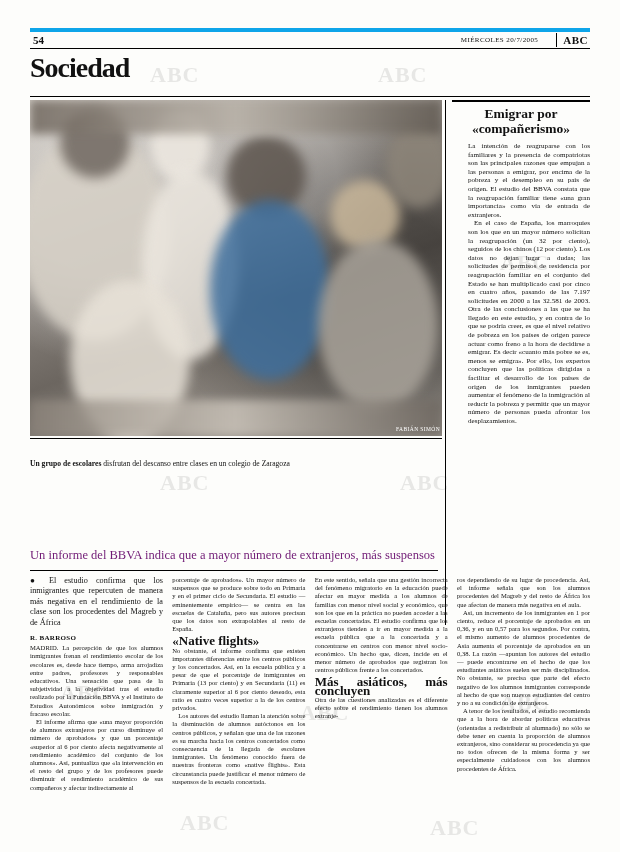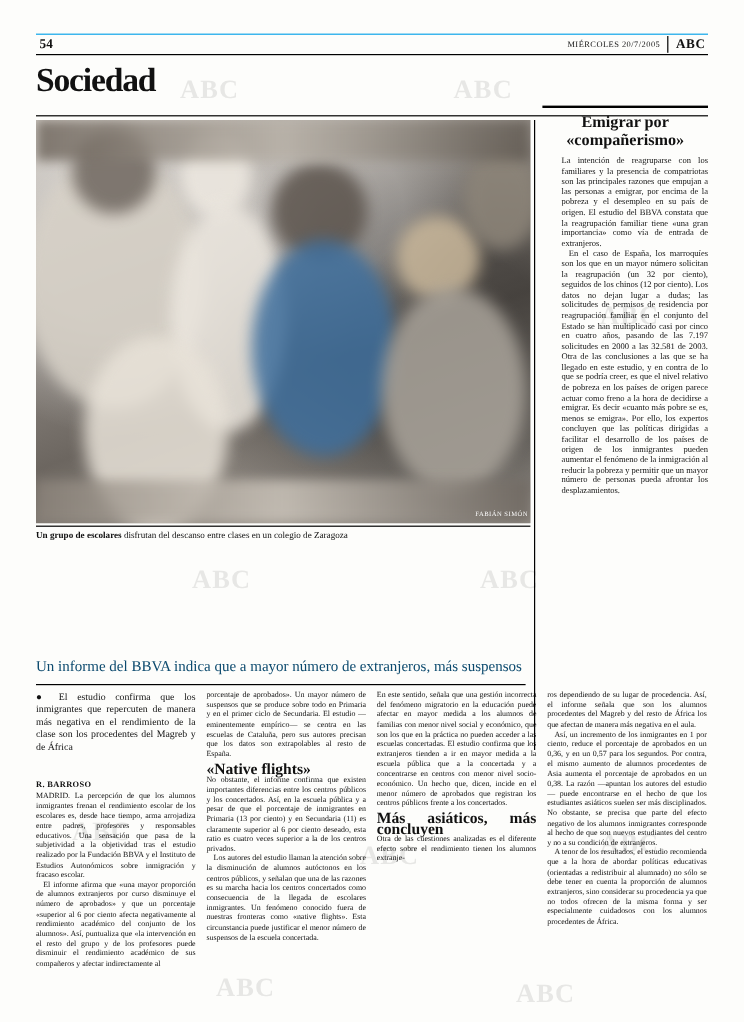--- a/index.html
+++ b/index.html
@@ -24,38 +24,38 @@
     box-sizing: border-box;
   }
 
   
   .masthead {
     position: absolute;
     left: 30px;
     top: 28px;
     width: 560px;
     height: 16px;
-    border-top: 1px solid #0ea5e9;
+    border-top: 4px solid #0ea5e9;
     border-bottom: 1px solid #000;
     display: flex;
     align-items: center;
     justify-content: space-between;
     font-family: "Liberation Serif", serif;
     font-size: 8px;
   }
   .folio {
     font-size: 11px;
     font-weight: bold;
     padding-left: 3px;
     letter-spacing: 0;
   }
   .mast-right {
     display: flex;
     align-items: center;
-    gap: 6px;
+    gap: 18px;
     padding-right: 2px;
     text-align: center;
   }
   .mast-date {
     font-size: 7px;
     letter-spacing: 0.4px;
   }
   .abc-logo {
     font-family: "Liberation Serif", serif;
     font-weight: bold;
@@ -119,37 +119,37 @@
     opacity: 0.8;
   }
   .photo-caption {
     position: absolute;
     left: 30px;
     top: 438px;
     width: 412px;
     font-size: 7.6px;
     line-height: 10px;
     border-top: 1px solid #000;
-    padding-top: 2px;
+    padding-top: 20px;
   }
   .photo-caption b { font-weight: bold; }
   .photo-credit {
     position: absolute;
     right: 2px;
     top: 326px;
     font-size: 5.5px;
     color: #fff;
     letter-spacing: 0.4px;
   }
 
   
   .rail {
     position: absolute;
     left: 452px;
-    top: 88px;
+    top: 100px;
     width: 138px;
     border-top: 2px solid #000;
     padding-top: 4px;
   }
   .rail-title {
     font-family: "Liberation Serif", serif;
     font-size: 13.5px;
     font-weight: bold;
     line-height: 15px;
     text-align: center;
@@ -184,39 +184,40 @@
     line-height: 28px;
     letter-spacing: -0.5px;
   }
   .subhead {
     position: absolute;
     left: 30px;
     top: 548px;
     width: 408px;
     font-size: 12.5px;
     line-height: 14px;
-    color: #0c4a6e;
+    color: #701a75;
   }
   .rule-under-head {
     position: absolute;
     left: 30px;
     top: 570px;
     width: 408px;
     border-top: 1px solid #000;
   }
 
   
   .cols {
     position: absolute;
     left: 30px;
     top: 576px;
     width: 560px;
     height: 260px;
     display: flex;
     gap: 9px;
+    justify-content: space-between;
   }
   .col {
     width: 133px;
     font-size: 6.6px;
     line-height: 8.2px;
     text-align: justify;
     hyphens: auto;
   }
   .col p {
     margin: 0 0 0 0;
@@ -226,21 +227,21 @@
   .lead {
     font-size: 8.2px;
     line-height: 10.4px;
     font-weight: normal;
   }
   .lead .bullet { font-weight: bold; }
   .byline {
     font-size: 7px;
     font-weight: bold;
     letter-spacing: 0.3px;
-    margin-top: 22px;
+    margin-top: 6px;
     margin-bottom: 2px;
   }
   .subhead-inline {
     font-size: 13px;
     font-weight: bold;
     margin: 4px 0 1px 0;
   }
 
   
   .pullquote {

